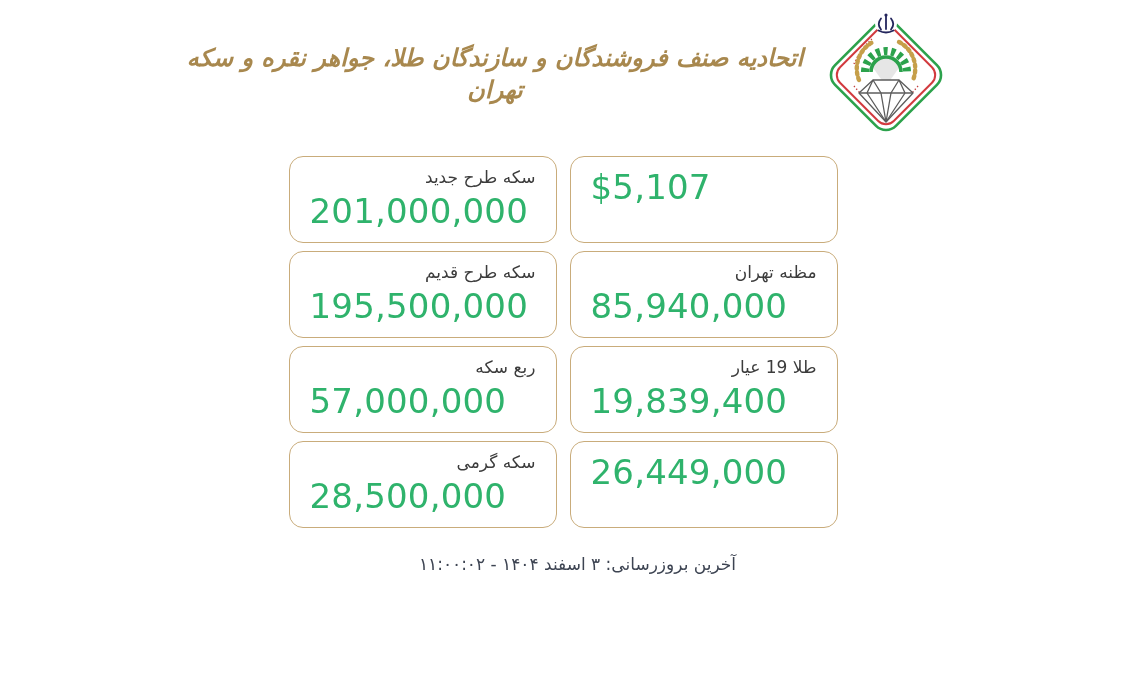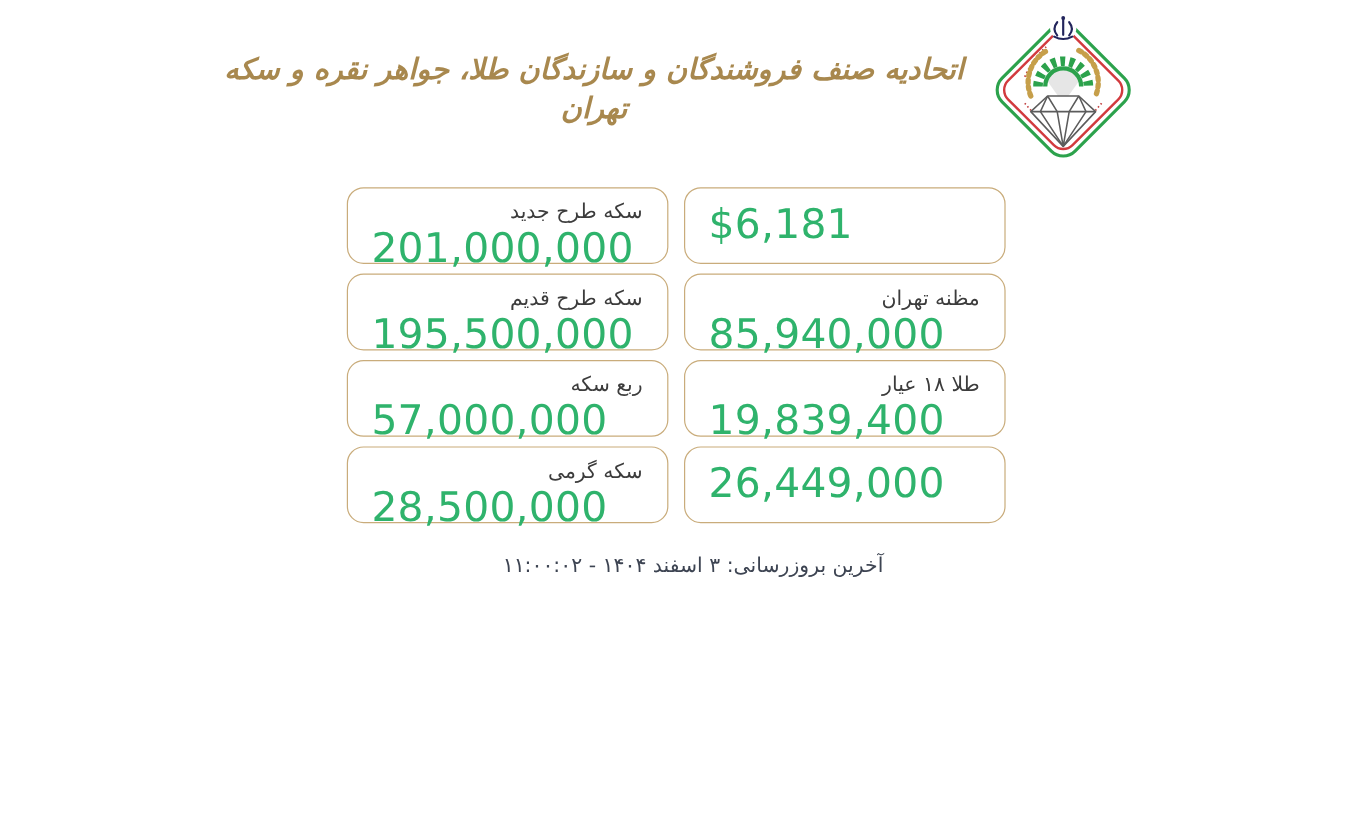--- a/index.html
+++ b/index.html
@@ -39,21 +39,21 @@
   .grid{
     direction:rtl;
     display:flex;
     justify-content:center;
     align-items:flex-start;
     gap:13px;
     margin-top:12px;
   }
   .col{display:flex;flex-direction:column;gap:8px;}
   .card{
-    width:268px;height:64px;
+    width:268px;height:87px;
     border:1px solid var(--card-border,#c9ac7b);
     border-radius:14px;
     background:#ffffff;
     padding:10px 20px 11px 20px;
     display:flex;flex-direction:column;justify-content:space-between;
   }
   .card .label{
     font-size:17px;
     color:var(--label-text,#3c3c3c);
     text-align:right;
@@ -125,28 +125,28 @@
         </g>
       </g>
     </svg>
     <h1 class="title">اتحادیه صنف فروشندگان و سازندگان طلا، جواهر نقره و سکه تهران</h1>
   </header>
 
   <main class="grid">
 
     <div class="col">
       <div class="card">
-        <div class="value">$6,181</div>
+        <div class="value">$5,107</div>
       </div>
       <div class="card">
         <div class="label">مظنه تهران</div>
         <div class="value">85,940,000</div>
       </div>
       <div class="card">
-        <div class="label">طلا ۱۸ عیار</div>
+        <div class="label">طلا 19 عیار</div>
         <div class="value">19,839,400</div>
       </div>
       <div class="card">
         <div class="value">26,449,000</div>
       </div>
     </div>
 
     <div class="col">
       <div class="card">
         <div class="label">سکه طرح جدید</div>

